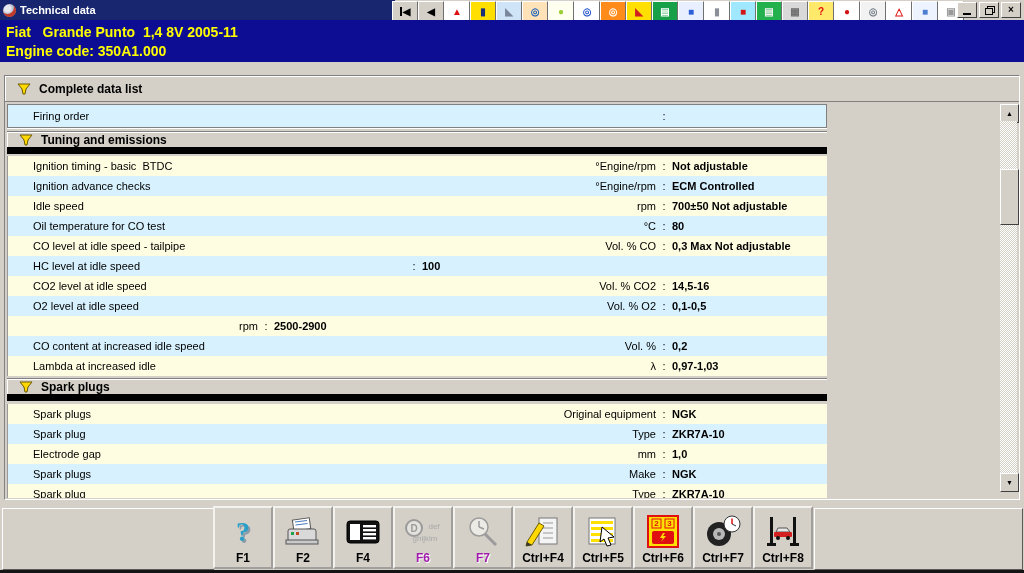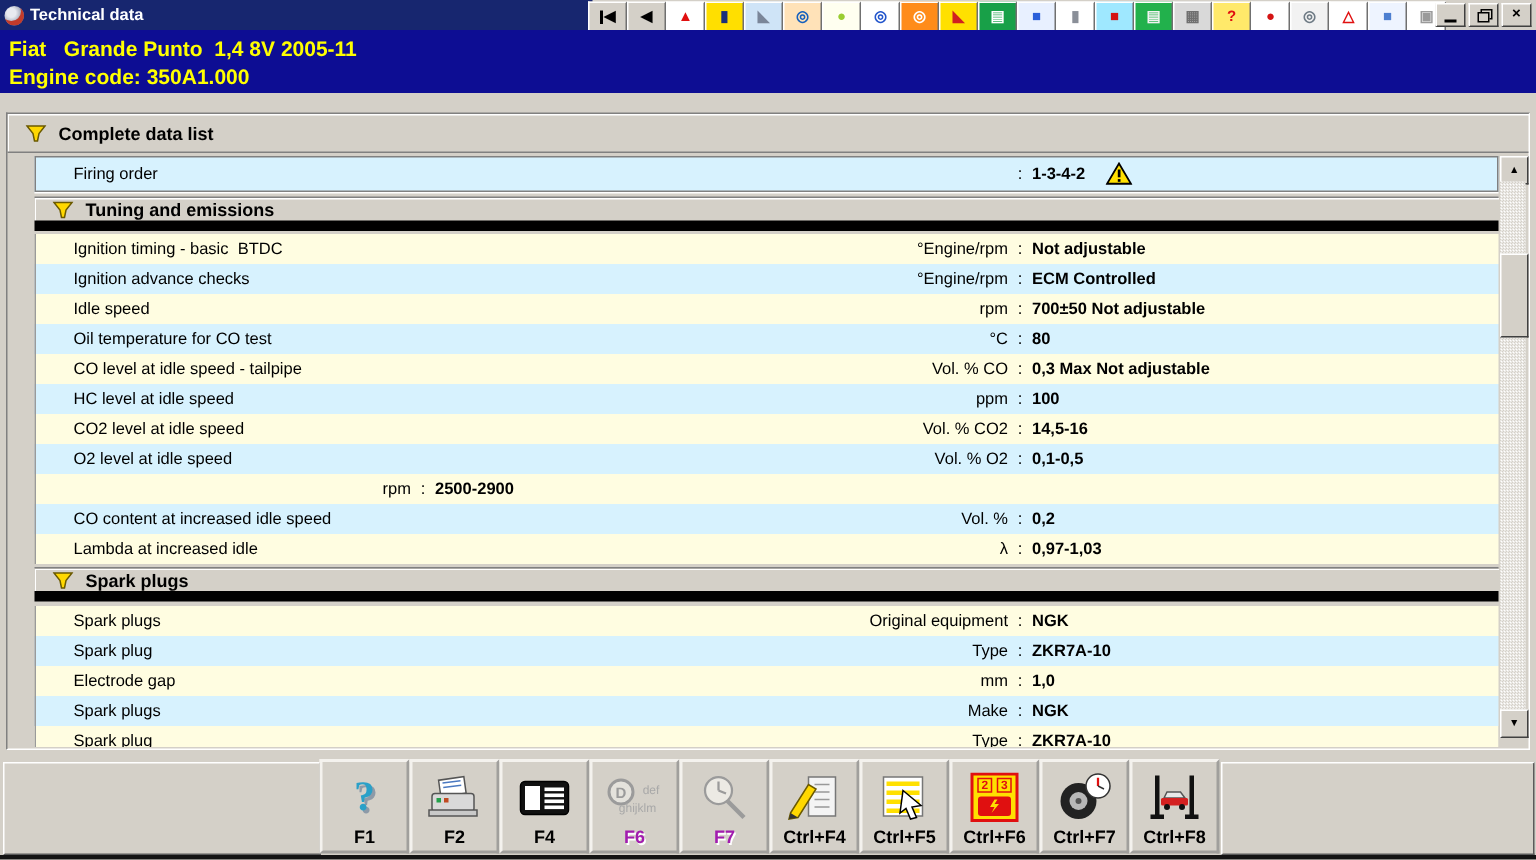--- a/index.html
+++ b/index.html
@@ -33,21 +33,21 @@
   .veh-header{position:absolute;left:0;top:20px;width:1024px;height:42px;background:var(--headerbg);
     color:var(--headertext);font-weight:bold;font-size:14px;padding:3px 0 0 6px;box-sizing:border-box;}
   .veh-header div{white-space:pre;line-height:19px;}
 
   
   .content-box{position:absolute;left:4px;top:75px;width:1016px;height:425px;background:var(--chrome);
     border:1px solid;border-color:#808080 #ffffff #ffffff #808080;box-sizing:border-box;}
   .banner{position:absolute;left:0;top:0;right:0;height:26px;border-bottom:1px solid #808080;
     box-shadow:inset 1px 1px 0 #fff;display:flex;align-items:center;padding-left:12px;box-sizing:border-box;}
   .banner b, .band b{font-size:12px;margin-left:8px;}
-  .rows-area{position:absolute;left:2px;top:28px;width:976px;margin-left:16px;}
+  .rows-area{position:absolute;left:2px;top:28px;width:820px;}
   .row{height:20px;display:flex;align-items:center;font-size:11px;border-left:1px solid #9a9a9a;box-sizing:border-box;}
   .row.y{background:var(--rowy);}
   .row.b{background:var(--rowb);}
   .row .lbl{width:398px;padding-left:25px;box-sizing:border-box;white-space:pre;}
   .row .unit{width:250px;text-align:right;}
   .row .colon{width:16px;text-align:center;}
   .row .val{flex:1;font-weight:bold;display:flex;align-items:center;}
   .firing{height:24px;border:1px solid #808080;box-shadow:0 1px 0 #fff;}
   .firing .warn{margin-left:14px;}
   .band{height:23px;background:var(--chrome);border-top:1px solid #808080;border-bottom:7px solid #000000;
@@ -192,28 +192,20 @@
         </svg>
       <b>Complete data list</b>
     </div>
 
     <div class="rows-area">
 
       <div class="row b firing">
         <span class="lbl">Firing order</span>
         <span class="unit"></span>
         <span class="colon">:</span>
-        <span class="val">
-            <span>1-3-4-2</span>
-          <svg class="warn" width="18" height="16">
-            <polygon points="9,1 17,14.5 1,14.5" fill="#ffe000" stroke="#000" stroke-width="1.2"></polygon>
-            <rect x="8.2" y="5" width="1.8" height="5.2" fill="#000"></rect>
-            <rect x="8.2" y="11.4" width="1.8" height="1.8" fill="#000"></rect>
-          </svg>
-        </span>
       </div>
       <div class="gap3"></div>
 
       <div class="band">
         <svg width="14" height="13">
             <polygon points="1,2 13,2 9,7 8,12 6,12 5,7" fill="#ffd800" stroke="#6b5a00" stroke-width="1"></polygon>
           </svg>
         <b>Tuning and emissions</b>
       </div>
       <div class="gap2"></div>
@@ -243,21 +235,20 @@
           <span class="val">80</span>
         </div>
       <div class="row y">
           <span class="lbl">CO level at idle speed - tailpipe</span>
           <span class="unit">Vol. % CO</span>
           <span class="colon">:</span>
           <span class="val">0,3 Max Not adjustable</span>
         </div>
       <div class="row b">
           <span class="lbl">HC level at idle speed</span>
-          <span class="unit">ppm</span>
           <span class="colon">:</span>
           <span class="val">100</span>
         </div>
       <div class="row y">
           <span class="lbl">CO2 level at idle speed</span>
           <span class="unit">Vol. % CO2</span>
           <span class="colon">:</span>
           <span class="val">14,5-16</span>
         </div>
       <div class="row b">

